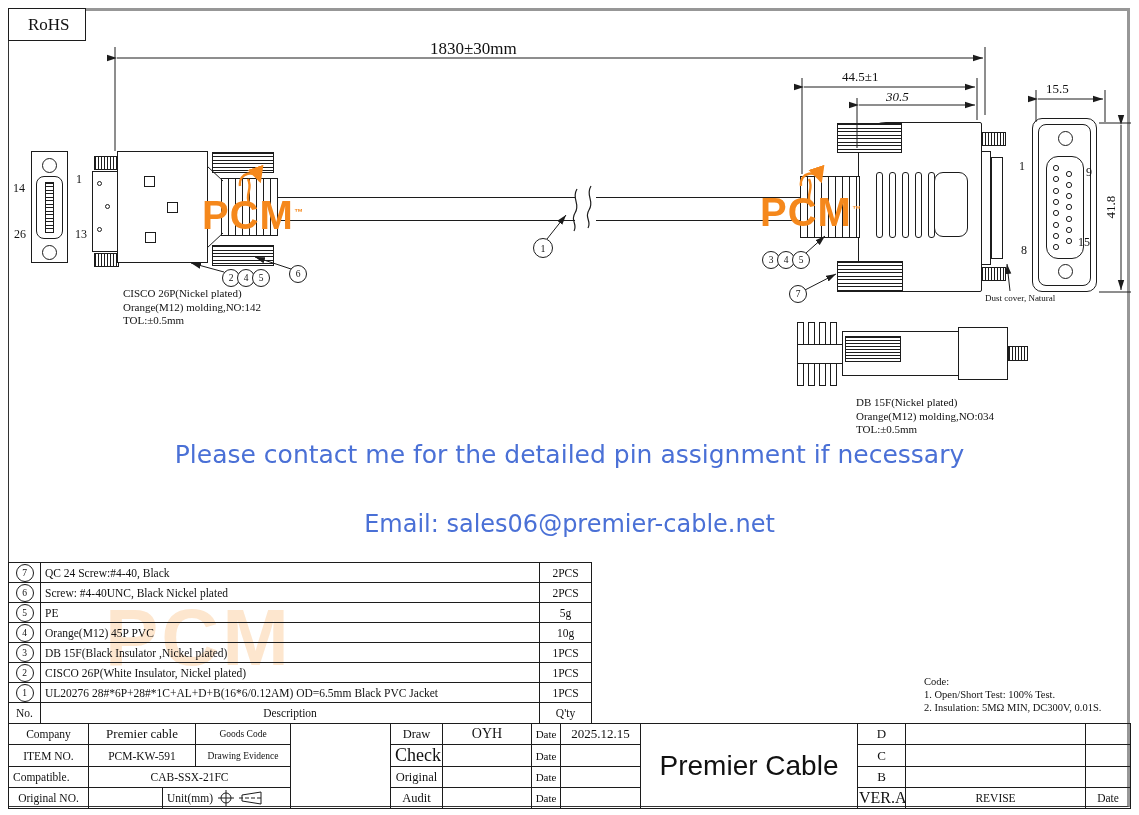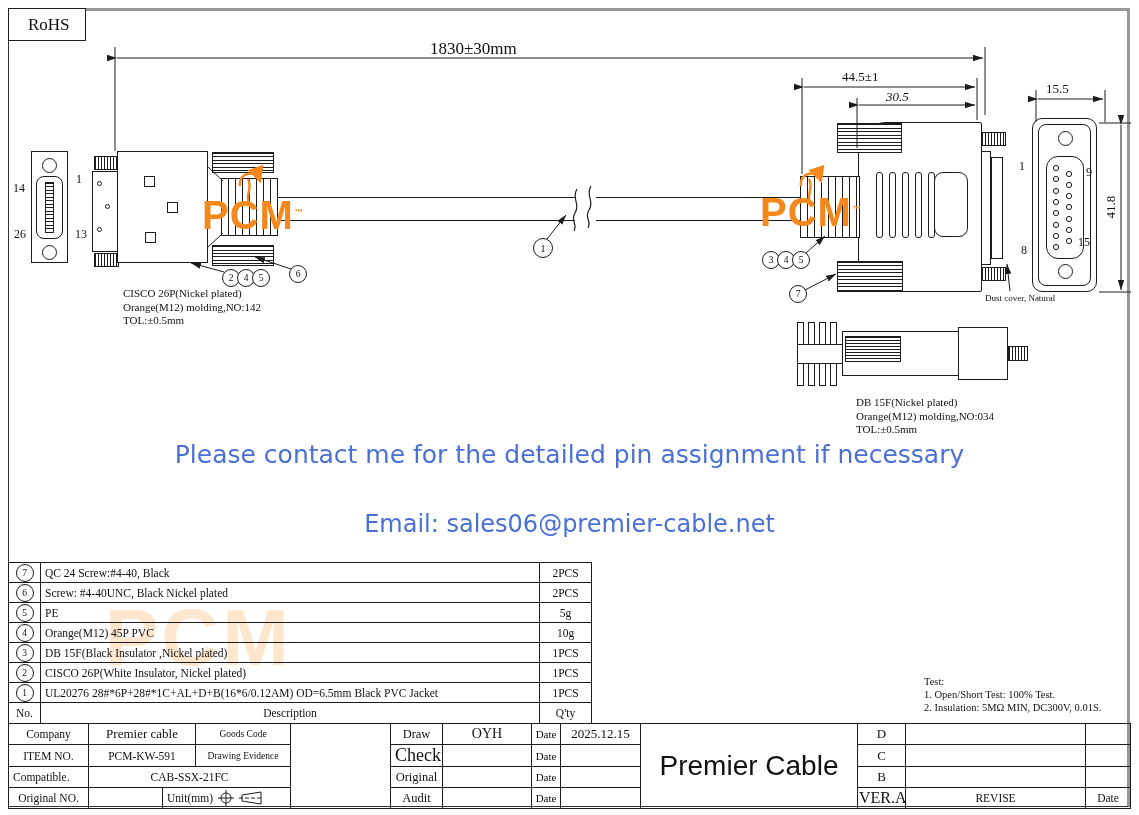--- a/index.html
+++ b/index.html
@@ -190,21 +190,21 @@
         </tr>
     <tr style="height:21px">
       <td style="text-align:center">No.</td>
       <td style="text-align:center">Description</td>
       <td style="text-align:center">Q'ty</td>
         </tr>
   </tbody>
     </table>
 
   <div class="d ser" style="left:924px;top:675px;font-size:10.5px;line-height:13px;">
-    <div>Test:</div>
+    <div>Code:</div>
     <div>1. Open/Short Test: 100% Test.</div>
     <div>2. Insulation: 5MΩ MIN, DC300V, 0.01S.</div>
   </div>
 
   <table class="d" style="left:8px;top:723px;width:1122px;">
     <colgroup>
       <col style="width:80px">
         <col style="width:74px">
         <col style="width:33px">
         <col style="width:95px">

